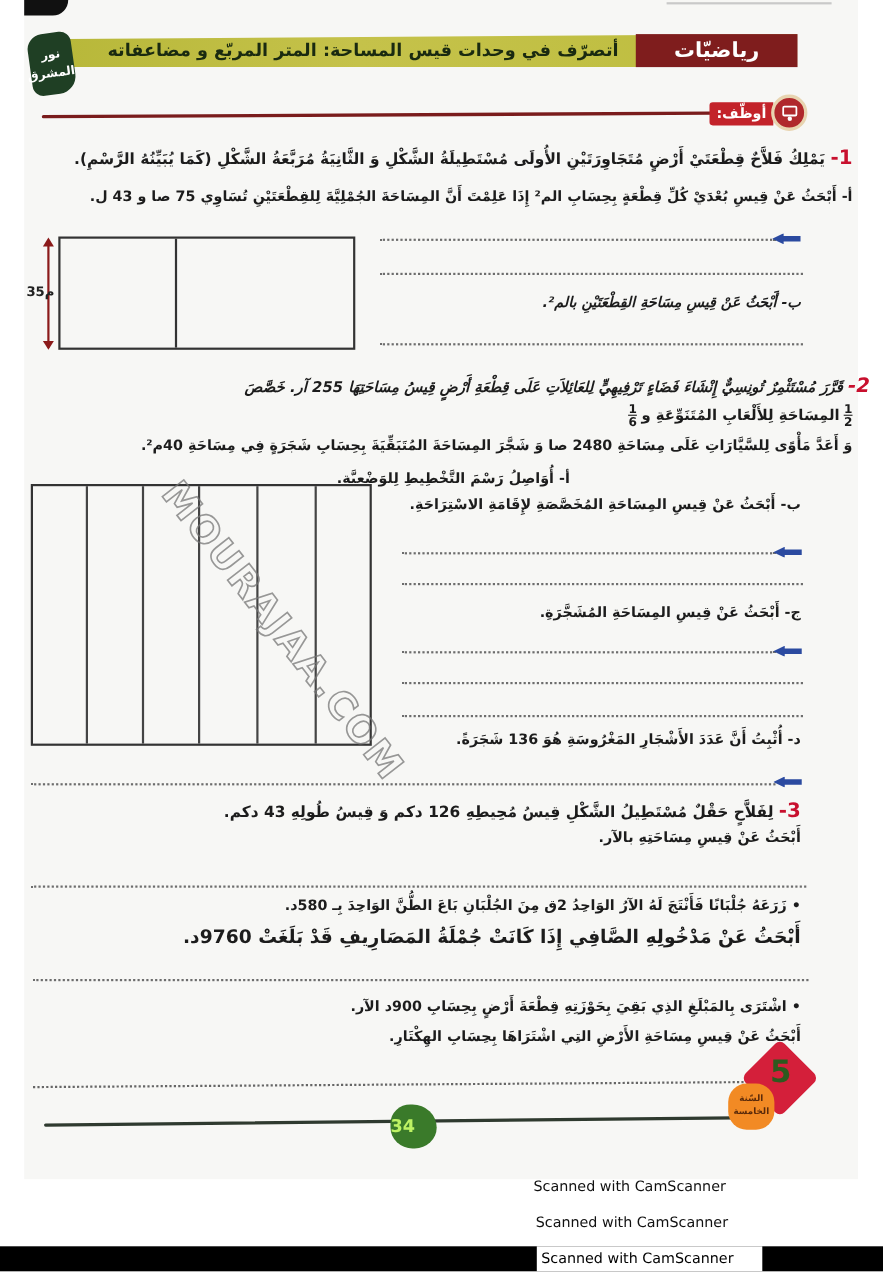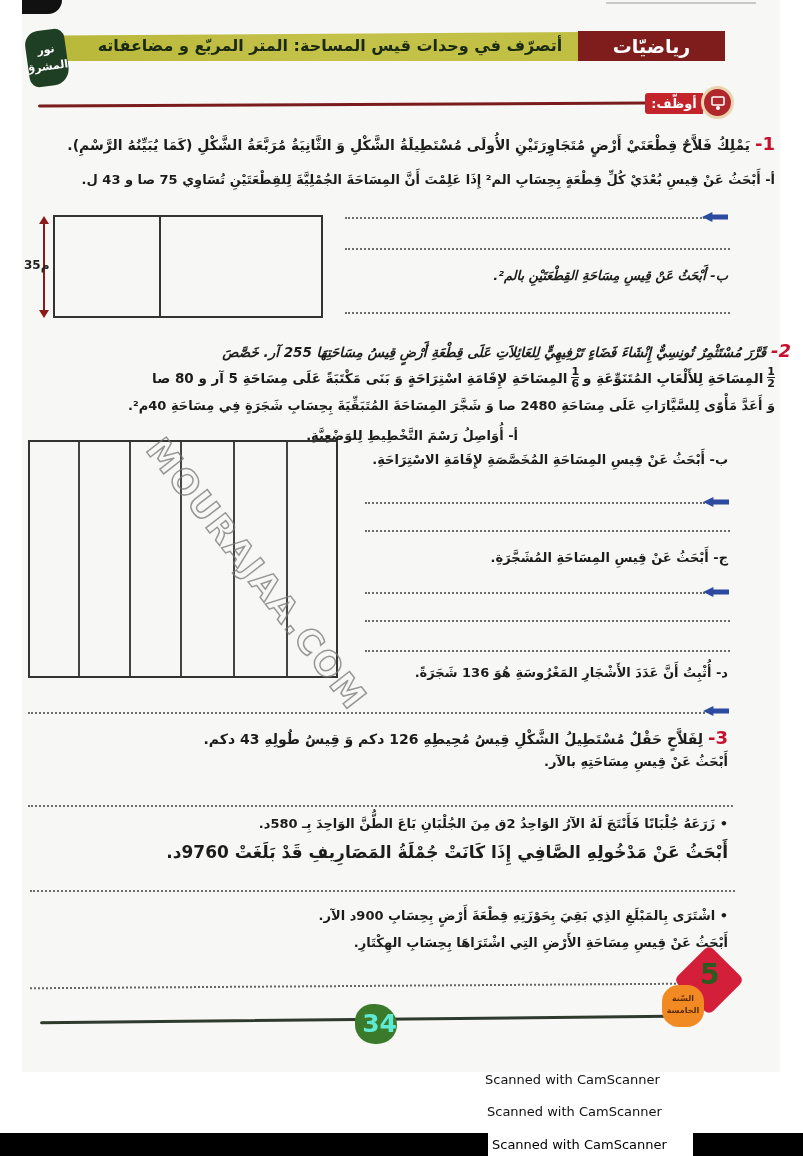--- a/index.html
+++ b/index.html
@@ -75,21 +75,21 @@
   .watermark {
     position: absolute; left: 170px; top: 430px; transform: rotate(52deg); transform-origin: left top;
     font-size: 34px; font-weight: bold; color: transparent; -webkit-text-stroke: 1.5px #777; letter-spacing: 2px;
     opacity: .75; white-space: nowrap;
   }
 
   .footer-line1 { position: absolute; left: 30px; top: 985px; width: 650px; height: 2px; border-top: 2px dotted #666; transform: rotate(-0.4deg); }
   .footer-line2 { position: absolute; left: 40px; top: 1018px; width: 630px; height: 3px; background: #2f3a2f; border-radius: 2px; transform: rotate(-0.6deg); }
   .page-badge {
     position: absolute; left: 355px; top: 1004px; width: 42px; height: 40px; background: #3a7a2a;
-    border-radius: 45% 55% 50% 50%; color: #5eead4; font-size: 25px; font-weight: bold; text-align: right; line-height: 40px;
+    border-radius: 45% 55% 50% 50%; color: #bef264; font-size: 16px; font-weight: bold; text-align: left; line-height: 40px;
   }
   .grade-badge {
     position: absolute; left: 684px; top: 955px; width: 50px; height: 50px; background: #d41f3a;
     transform: rotate(45deg); border-radius: 6px;
   }
   .grade-num { position: absolute; left: 700px; top: 958px; font-size: 28px; font-weight: bold; color: #2d5a1f; }
   .level-badge {
     position: absolute; left: 662px; top: 985px; width: 42px; height: 42px; background: #f28a24; border-radius: 40%;
     color: #5a2a0a; font-size: 8px; font-weight: bold; text-align: center; line-height: 12px; padding-top: 8px; direction: rtl;
   }
@@ -148,21 +148,20 @@
 <div class="rtl" style="right:28px; top:366px; font-size:13.5px; display:flex; align-items:center; gap:4px; flex-direction:row;">
   <span style="display:inline-flex;flex-direction:column;font-size:11px;line-height:11px;text-align:center;">
       <span style="border-bottom:1px solid #222;">1</span>
       <span>2</span>
     </span>
   <span>المِسَاحَةِ لِلأَلْعَابِ المُتَنَوِّعَةِ و</span>
   <span style="display:inline-flex;flex-direction:column;font-size:11px;line-height:11px;text-align:center;">
       <span style="border-bottom:1px solid #222;">1</span>
       <span>6</span>
     </span>
-  <span>المِسَاحَةِ لإِقَامَةِ اسْتِرَاحَةٍ وَ بَنَى مَكْتَبَةً عَلَى مِسَاحَةِ 5 آر و 80 صا</span>
 </div>
 <div class="rtl" style="right:28px; top:398px; font-size:13px;">وَ أَعَدَّ مَأْوًى لِلسَّيَّارَاتِ عَلَى مِسَاحَةِ 2480 صا وَ شَجَّرَ المِسَاحَةَ المُتَبَقِّيَةَ بِحِسَابِ شَجَرَةٍ فِي مِسَاحَةِ 40م².</div>
 <div class="rtl" style="right:285px; top:428px; font-size:13px;">أ- أُوَاصِلُ رَسْمَ التَّخْطِيطِ لِلوَضْعِيَّةِ.</div>
 <div class="rtl" style="right:75px; top:452px; font-size:13px;">ب- أَبْحَثُ عَنْ قِيسِ المِسَاحَةِ المُخَصَّصَةِ لإِقَامَةِ الاسْتِرَاحَةِ.</div>
 
 <div class="dots" style="left:365px; top:502px; width:340px;"></div>
 <div class="arrow" style="left:703px; top:497px;"></div>
 <div class="dots" style="left:365px; top:530px; width:365px;"></div>
 <div class="rtl" style="right:75px; top:550px; font-size:13px;">ج- أَبْحَثُ عَنْ قِيسِ المِسَاحَةِ المُشَجَّرَةِ.</div>
 <div class="dots" style="left:365px; top:592px; width:340px;"></div>

